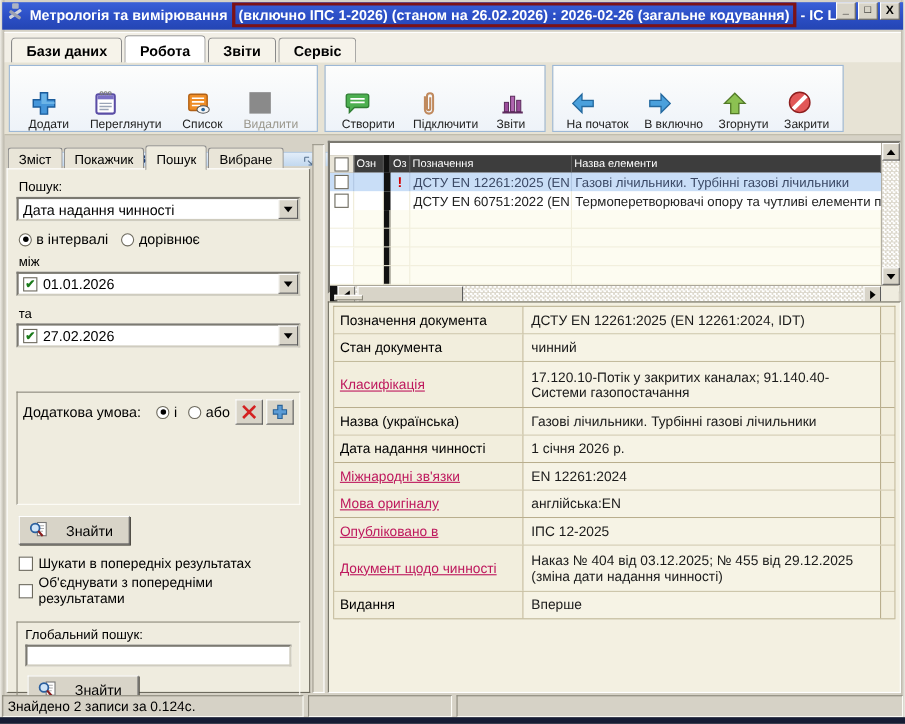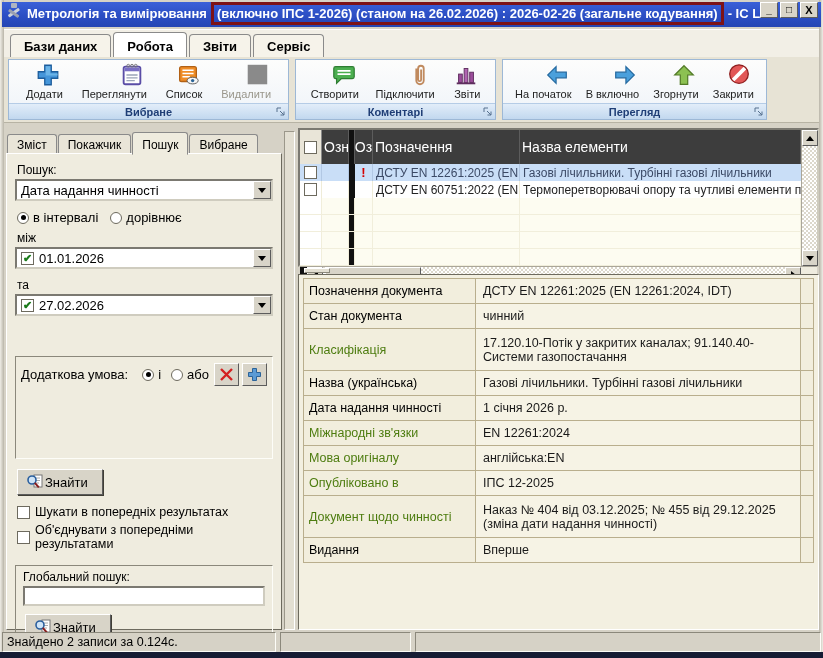--- a/index.html
+++ b/index.html
@@ -52,21 +52,21 @@
   .ribbon {
     position:absolute; left:4px; top:57px; width:815px; height:66px;
     background:#e7e3d5; border-bottom:1px solid #b7b3a4;
     display:flex; gap:6px; padding:2px 0 2px 4px;
   }
   .rgroup {
     border:1px solid #9db8d6; background:linear-gradient(180deg,#fdfdfc,#eef3f9);
     display:flex; flex-direction:column; height:61px;
   }
   .rgroup .rbuttons { flex:1; display:flex; align-items:stretch; justify-content:space-evenly; padding:1px 2px 0; }
-  .rbtn { display:flex; flex-direction:column; align-items:flex-end; justify-content:flex-start; padding:0 4px; }
+  .rbtn { display:flex; flex-direction:column; align-items:flex-start; justify-content:flex-start; padding:19px 4px; }
   .rbtn .ricon { width:29px; height:27px; display:flex; align-items:center; justify-content:center; }
   .rbtn .rlabel { font-size:11px; color:#222; white-space:nowrap; }
   .rbtn.disabled .rlabel { color:#9a978c; }
   .glabel {
     height:16px; background:linear-gradient(180deg,#e2edf9,#c2d8ef);
     border-top:1px solid #b5cce6; color:#1f3e76; font-weight:bold; font-size:11px;
     display:flex; align-items:center; justify-content:center; position:relative;
   }
   .launcher { position:absolute; right:2px; top:2px; width:11px; height:11px; }
 
@@ -108,39 +108,39 @@
     margin-top:40px; border:1px solid; border-color:#8b887b #fdfdf8 #fdfdf8 #8b887b;
     height:103px; padding:6px 5px;
   }
   .cond-row { display:flex; align-items:center; font-size:13px; }
   .sq-btn {
     width:25px; height:23px; background:#d8d4c8; border:1px solid; border-color:#fff #5c5c5c #5c5c5c #fff;
     display:flex; align-items:center; justify-content:center; margin-left:3px;
   }
   .btn3d {
     background:#d8d4c8; border:1px solid; border-color:#fff #5c5c5c #5c5c5c #fff;
-    box-shadow:1px 1px 0 #403e36; display:inline-flex; align-items:center; gap:1px;
+    box-shadow:1px 1px 0 #403e36; display:inline-flex; align-items:center; gap:16px;
     padding:4px 14px 4px 8px; font-size:13px; margin:10px 16px 6px 2px;
   }
   .checkrow { display:flex; align-items:center; font-size:12.5px; margin:4px 2px; }
   .global-box {
     margin-top:14px; border:1px solid; border-color:#8b887b #fdfdf8 #fdfdf8 #8b887b;
     height:92px; padding:4px 7px;
   }
   .text-input { height:20px; background:#fff; border:2px inset #cfccbf; width:100%; margin-top:2px; }
 
   
   .grid {
     position:absolute; left:298px; top:128px; width:521px; height:139px;
     background:#fff; border:2px inset #cfccbf; display:flex; flex-direction:column;
   }
   .grid-main { flex:1; display:flex; }
   .grid-table { flex:1; overflow:hidden; position:relative; }
   .grow { display:flex; height:17px; }
-  .grow.header { height:34px; background:#3d3d3d; color:#fff; font-size:14px; }
+  .grow.header { height:16px; background:#3d3d3d; color:#fff; font-size:10px;margin-top:11px; }
   .gcell { overflow:hidden; white-space:nowrap; display:flex; align-items:center; padding:0 3px; border-right:1px solid #efecd8; }
   .header .gcell { border-right:1px solid #5c5c5c; padding:0 2px; }
   .c-sel { width:22px; flex:0 0 auto; justify-content:center; }
   .header .c-sel { background:#e9e5d8; border-right:1px solid #8a8a8a; }
   .c-ozn { width:27px; flex:0 0 auto; }
   .c-sep { width:6px; flex:0 0 auto; background:#111; border-right:none; padding:0; }
   .c-oz { width:18px; flex:0 0 auto; justify-content:center; }
   .c-des { width:147px; flex:0 0 auto; }
   .c-name { flex:1; border-right:none; }
   .grow.sel { background:#c9def7; color:#3c4a66; }
@@ -175,21 +175,21 @@
   }
   .dtable { border:1px solid #b9ae8d; border-bottom:none; }
   .drow { display:flex; border-bottom:1px solid #b9ae8d; min-height:25px; }
   .drow.tall { min-height:42px; }
   .dlabel {
     width:172px; flex:0 0 auto; border-right:1px solid #b9ae8d; padding:4px 5px;
     display:flex; align-items:center; font-size:12.5px; background:#f2eedd;
   }
   .dvalue { flex:1; padding:4px 7px; display:flex; align-items:center; font-size:12.5px; background:#f6f3e5; color:#1a1a1a; }
   .dstrip { width:13px; flex:0 0 auto; border-left:1px solid #b9ae8d; background:#f2eedd; }
-  .dlink { color:#4d7c0f; }
+  .dlink { color:#be185d; text-decoration:underline; }
 
   
   .statusbar { position:absolute; left:2px; top:632px; width:819px; height:20px; display:flex; gap:4px; }
   .spanel {
     border:1px solid; border-color:#8b887b #fdfdf8 #fdfdf8 #8b887b; background:#d6d2c6;
     display:flex; align-items:center; padding:0 4px; font-size:12.5px; white-space:nowrap; overflow:hidden;
   }
   .sp1 { width:274px; flex:0 0 auto; }
   .sp2 { width:131px; flex:0 0 auto; }
   .sp3 { flex:1; }

